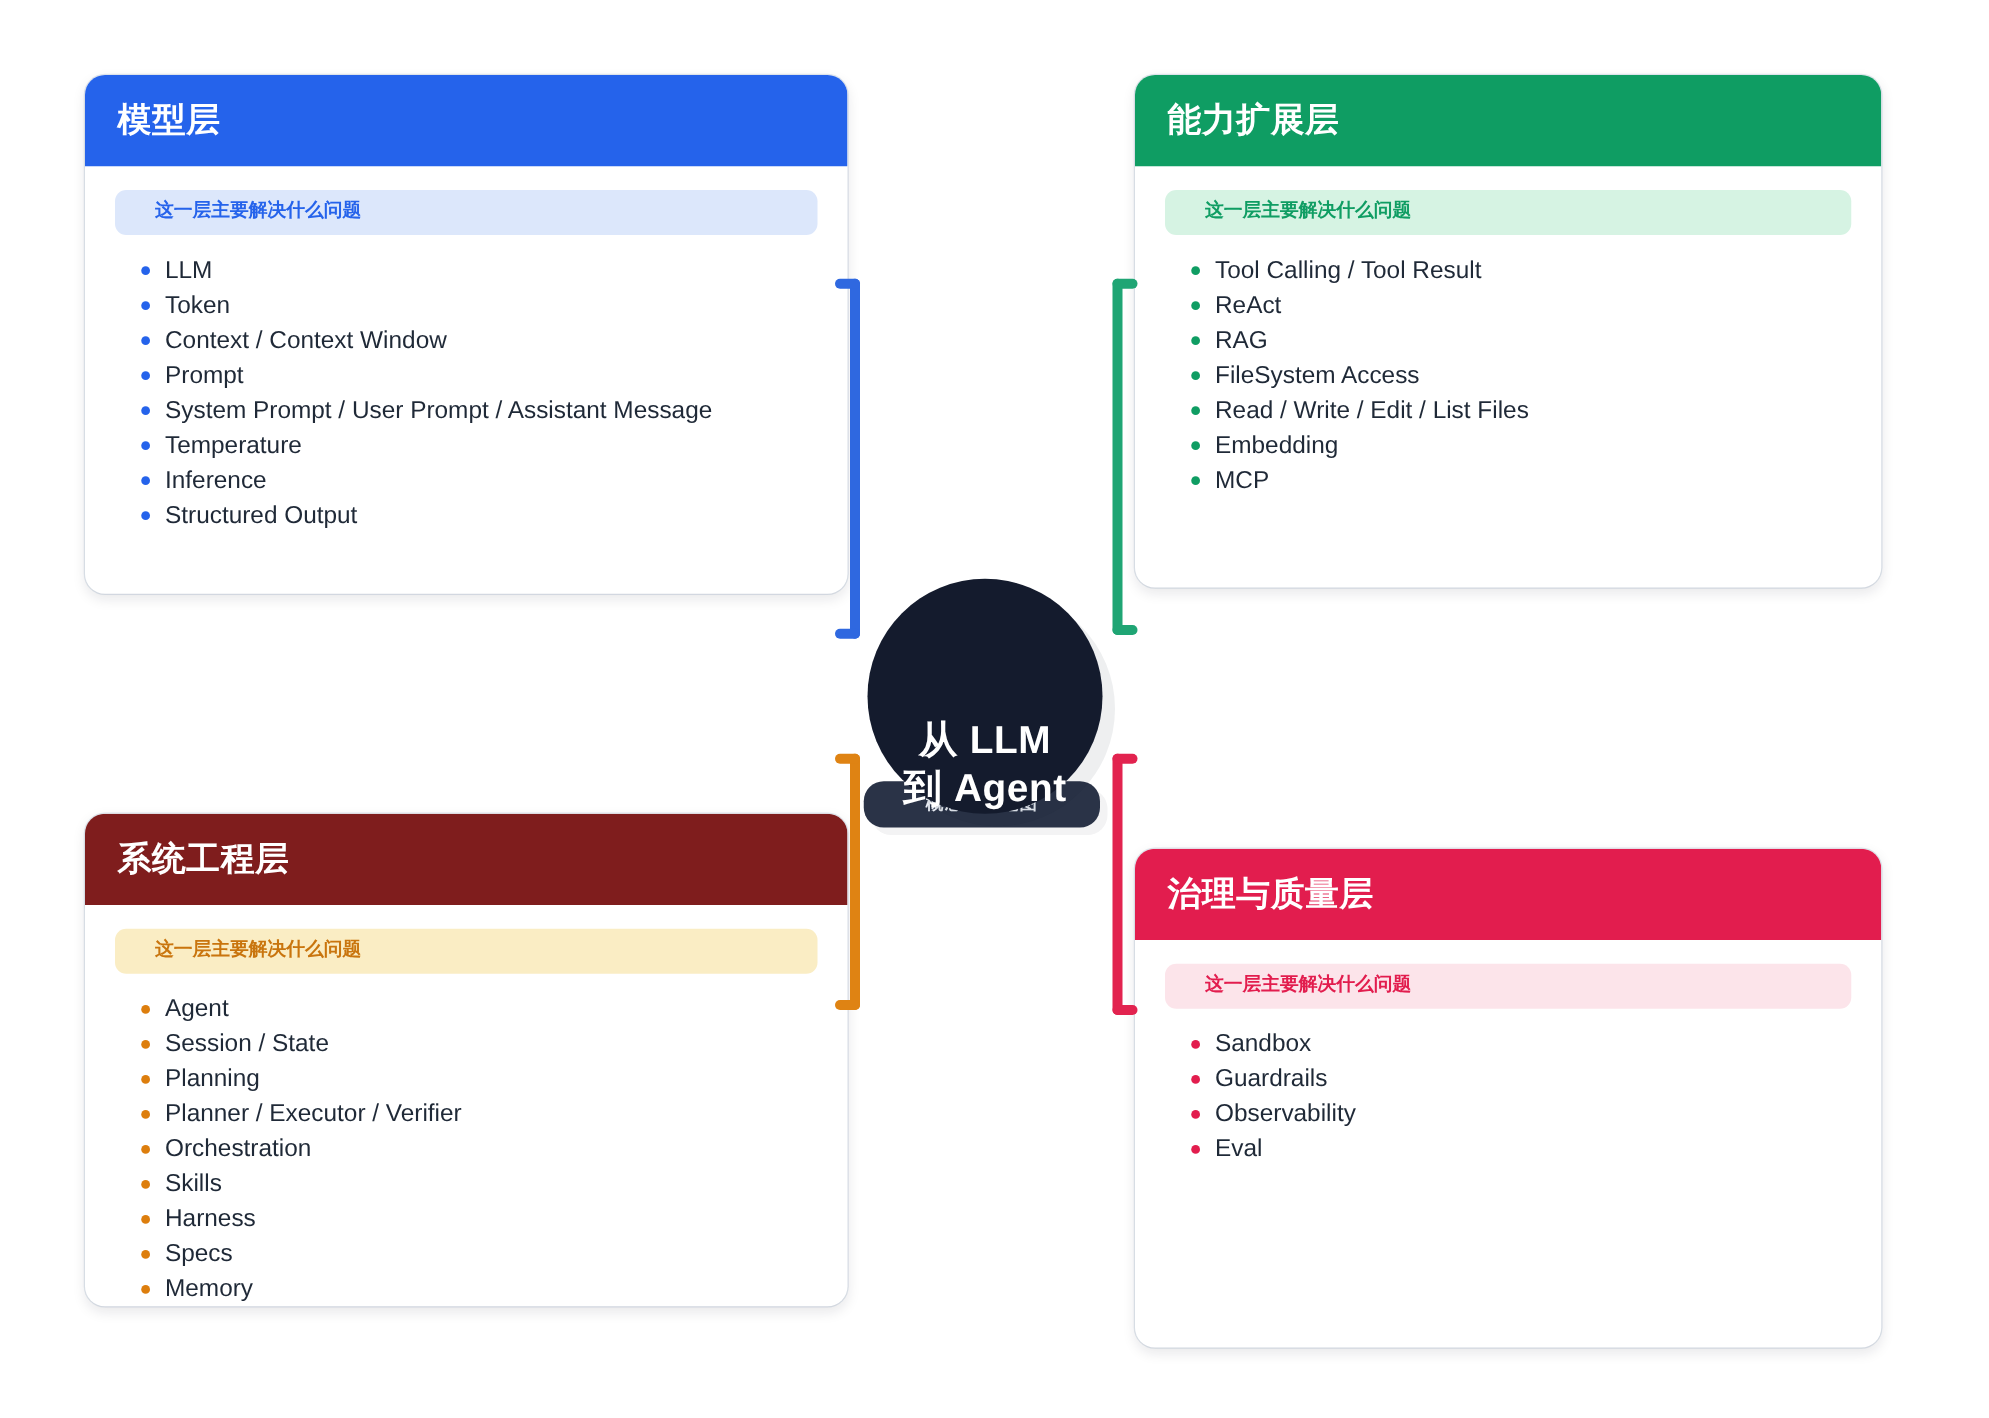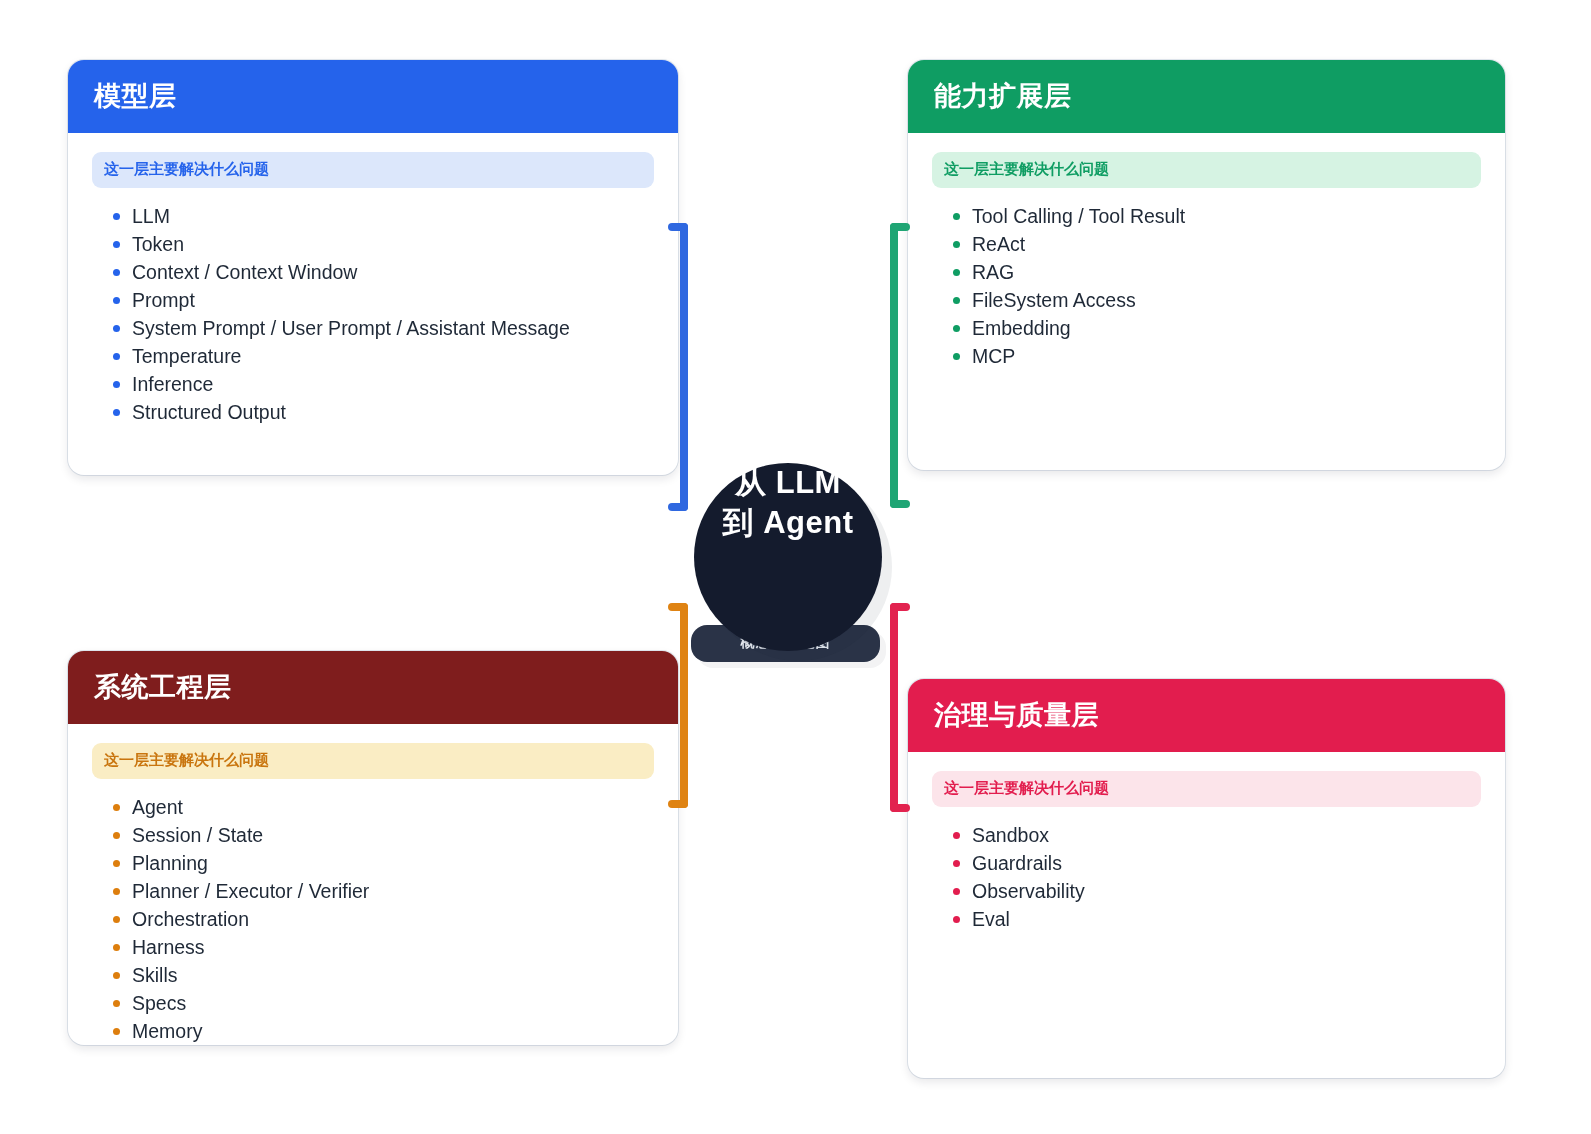--- a/index.html
+++ b/index.html
@@ -28,21 +28,21 @@
   .card-title {
     color: #ffffff;
     font-size: 27px;
     font-weight: bold;
     letter-spacing: 0.5px;
     line-height: 1;
   }
   .card-body { padding: 19px 24px 18px 24px; }
   .problem-band {
     border-radius: 9px;
-    padding: 9px 16px 10px 12px;
+    padding: 9px 16px 10px 32px;
     font-size: 15px;
     font-weight: bold;
     line-height: 1.1;
   }
   ul.terms {
     list-style: none;
     margin: 19px 0 0 0;
     padding: 0 0 0 40px;
   }
   ul.terms li {
@@ -121,21 +121,21 @@
   #hub-circle {
     position: absolute;
     left: 0; top: 0;
     width: 188px; height: 188px;
     border-radius: 50%;
     background: #141B2D;
     box-shadow: 10px 10px 0 0 rgba(17,24,39,0.07);
     display: flex;
     flex-direction: column;
     align-items: center;
-    justify-content: flex-start;
+    justify-content: flex-end;
     z-index: 2;
   }
   #hub-circle .hub-line {
     color: #ffffff;
     font-size: 31px;
     font-weight: bold;
     line-height: 1.28;
     letter-spacing: 0.5px;
     white-space: nowrap;
   }
@@ -183,40 +183,41 @@
     <div class="card-header">
       <span class="card-title">能力扩展层</span>
     </div>
     <div class="card-body">
       <div class="problem-band">这一层主要解决什么问题</div>
       <ul class="terms" style="--dot:#0F9D63">
         <li>Tool Calling / Tool Result</li>
         <li>ReAct</li>
         <li>RAG</li>
         <li>FileSystem Access</li>
+        <li>Read / Write / Edit / List Files</li>
         <li>Embedding</li>
         <li>MCP</li>
       </ul>
     </div>
   </div>
 
   <div class="card" id="card-system">
     <div class="card-header">
       <span class="card-title">系统工程层</span>
     </div>
     <div class="card-body">
       <div class="problem-band">这一层主要解决什么问题</div>
       <ul class="terms" style="--dot:#DD7E0D">
         <li>Agent</li>
         <li>Session / State</li>
         <li>Planning</li>
         <li>Planner / Executor / Verifier</li>
         <li>Orchestration</li>
+        <li>Skills</li>
         <li>Harness</li>
-        <li>Skills</li>
         <li>Specs</li>
         <li>Memory</li>
       </ul>
     </div>
   </div>
 
   <div class="card" id="card-governance">
     <div class="card-header">
       <span class="card-title">治理与质量层</span>
     </div>

